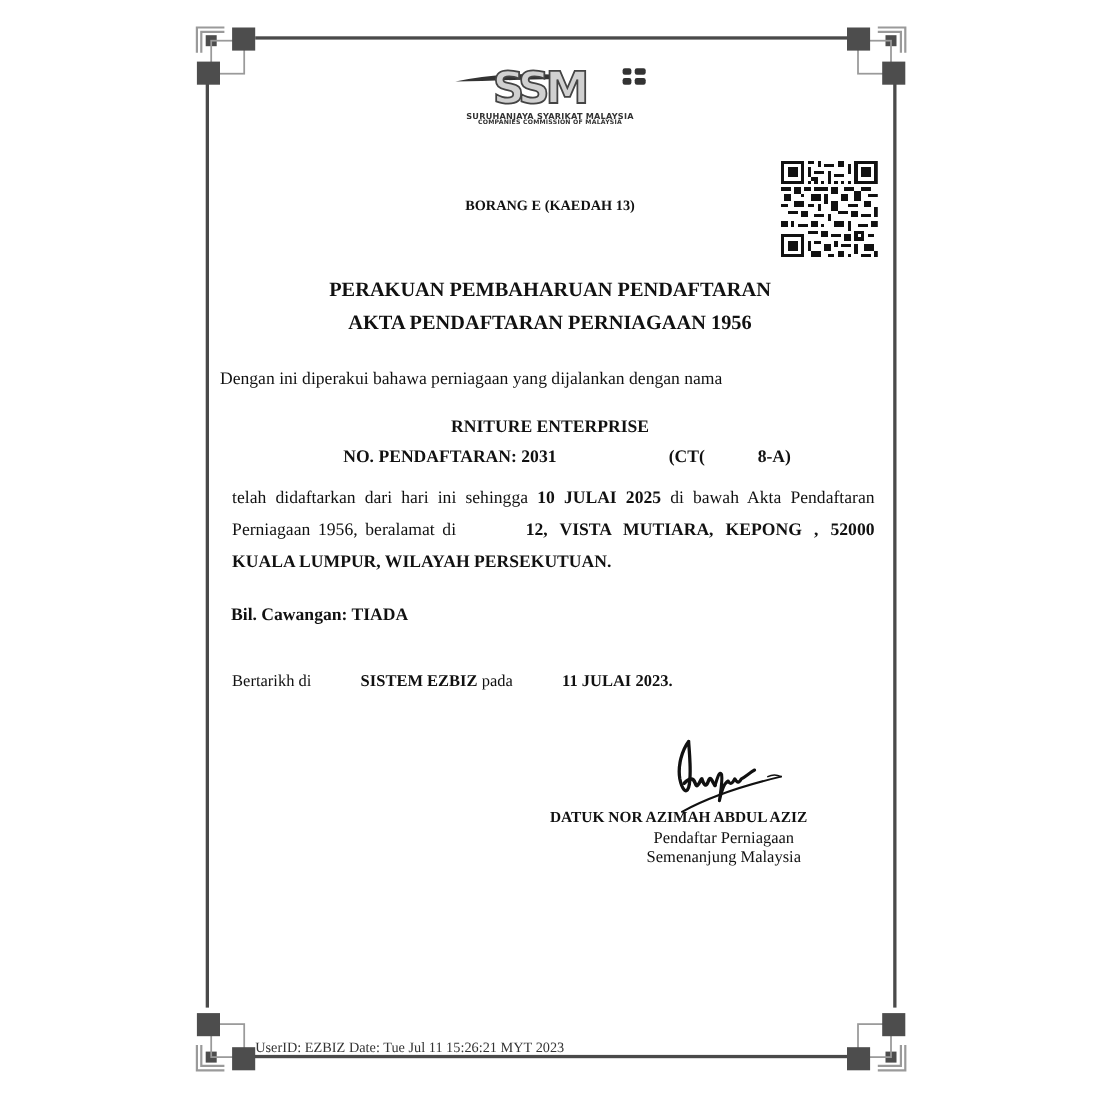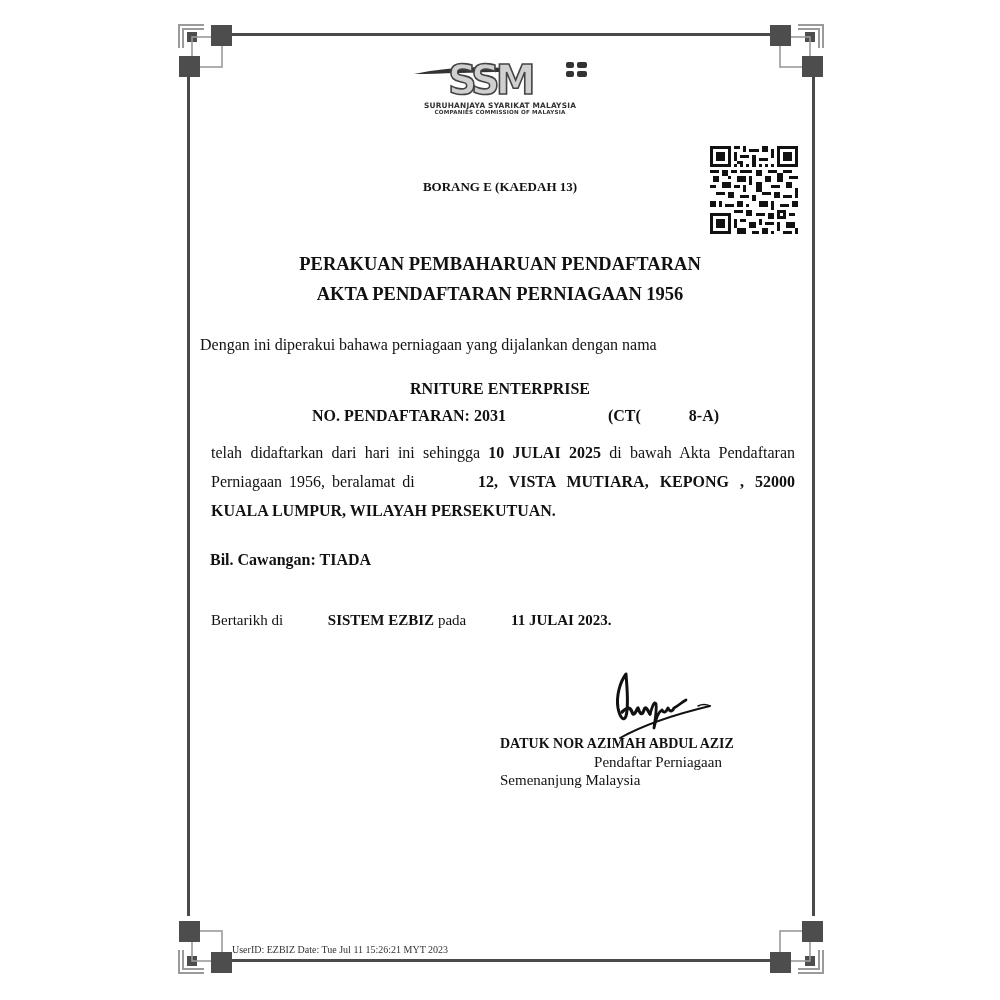--- a/index.html
+++ b/index.html
@@ -38,23 +38,23 @@
   .para b { font-weight: bold; }
   .para .line2 { display: flex; justify-content: space-between; }
 
   .branch { left: 210px; top: 551px; font-weight: bold; font-size: 16px; }
   .dated { left: 211px; top: 612px; font-size: 15px; }
   .dated b { font-weight: bold; margin-left: 41px; }
 
   .signature { position: absolute; left: 598px; top: 668px; width: 120px; height: 75px; }
   .signer { left: 500px; top: 736px; width: 306px; text-align: left; font-weight: bold; font-size: 14px; }
   .signer-title { left: 500px; top: 754px; width: 316px; text-align: center; font-size: 15px; }
-  .signer-region { left: 500px; top: 772px; width: 316px; font-size: 15px; }
-
-  .footer { left: 232px; top: 944px; font-size: 10px; color: #333; }
+  .signer-region { left: 500px; top: 772px; width: 316px; text-align: center; font-size: 15px; }
+
+  .footer { left: 232px; top: 944px; font-size: 13px; color: #333; }
 </style>
 </head>
 <body>
 
 <div class="frame-line" style="left:232px; top:33px; width:550px; height:3px;"></div>
 <div class="frame-line" style="left:222px; top:959px; width:560px; height:3px;"></div>
 <div class="frame-line" style="left:187px; top:76px; width:3px; height:840px;"></div>
 <div class="frame-line" style="left:812px; top:76px; width:3px; height:840px;"></div>
 
 <div class="corner" style="left:176px; top:22px;">

